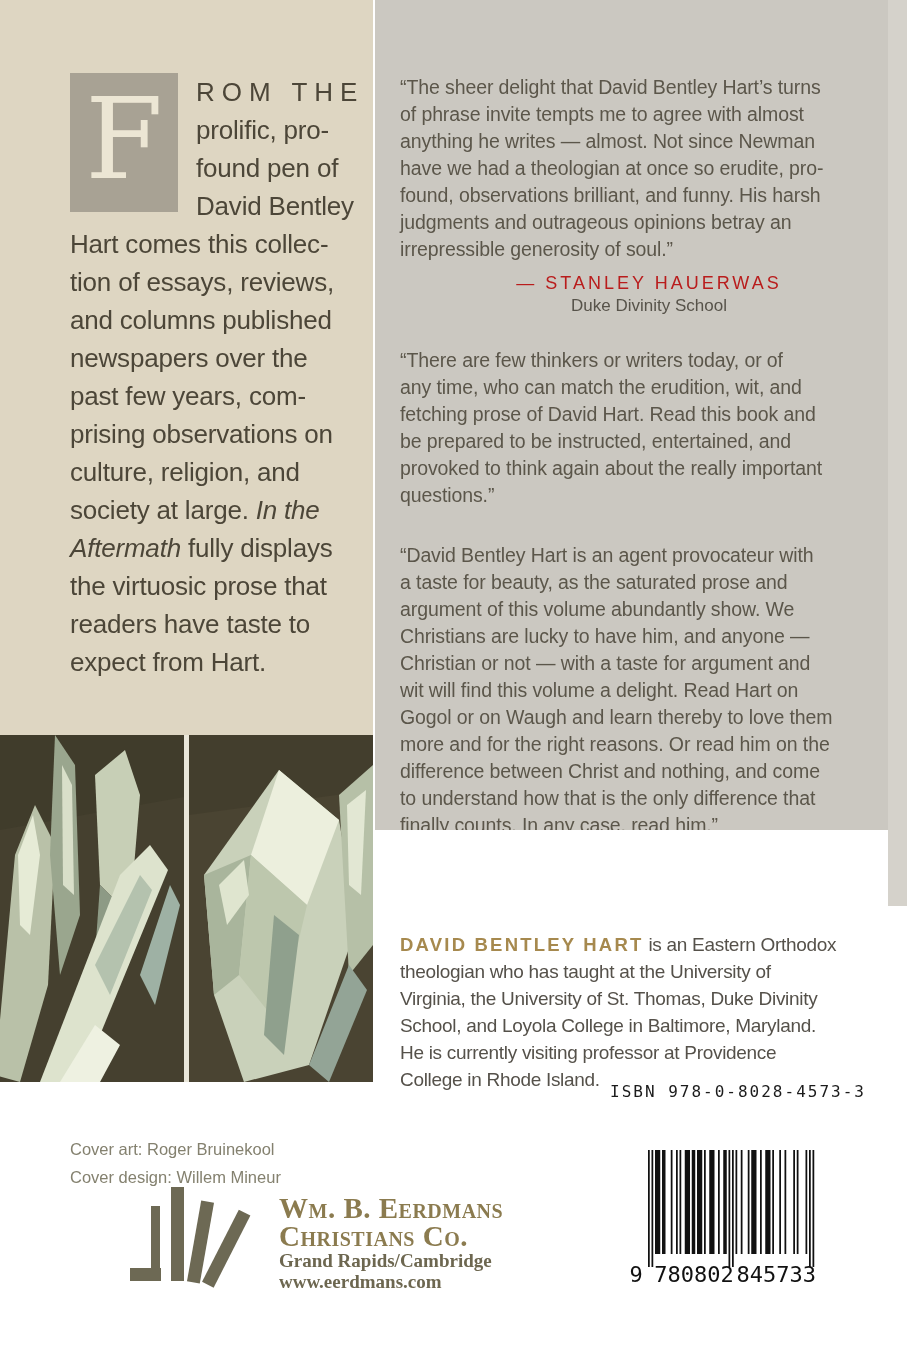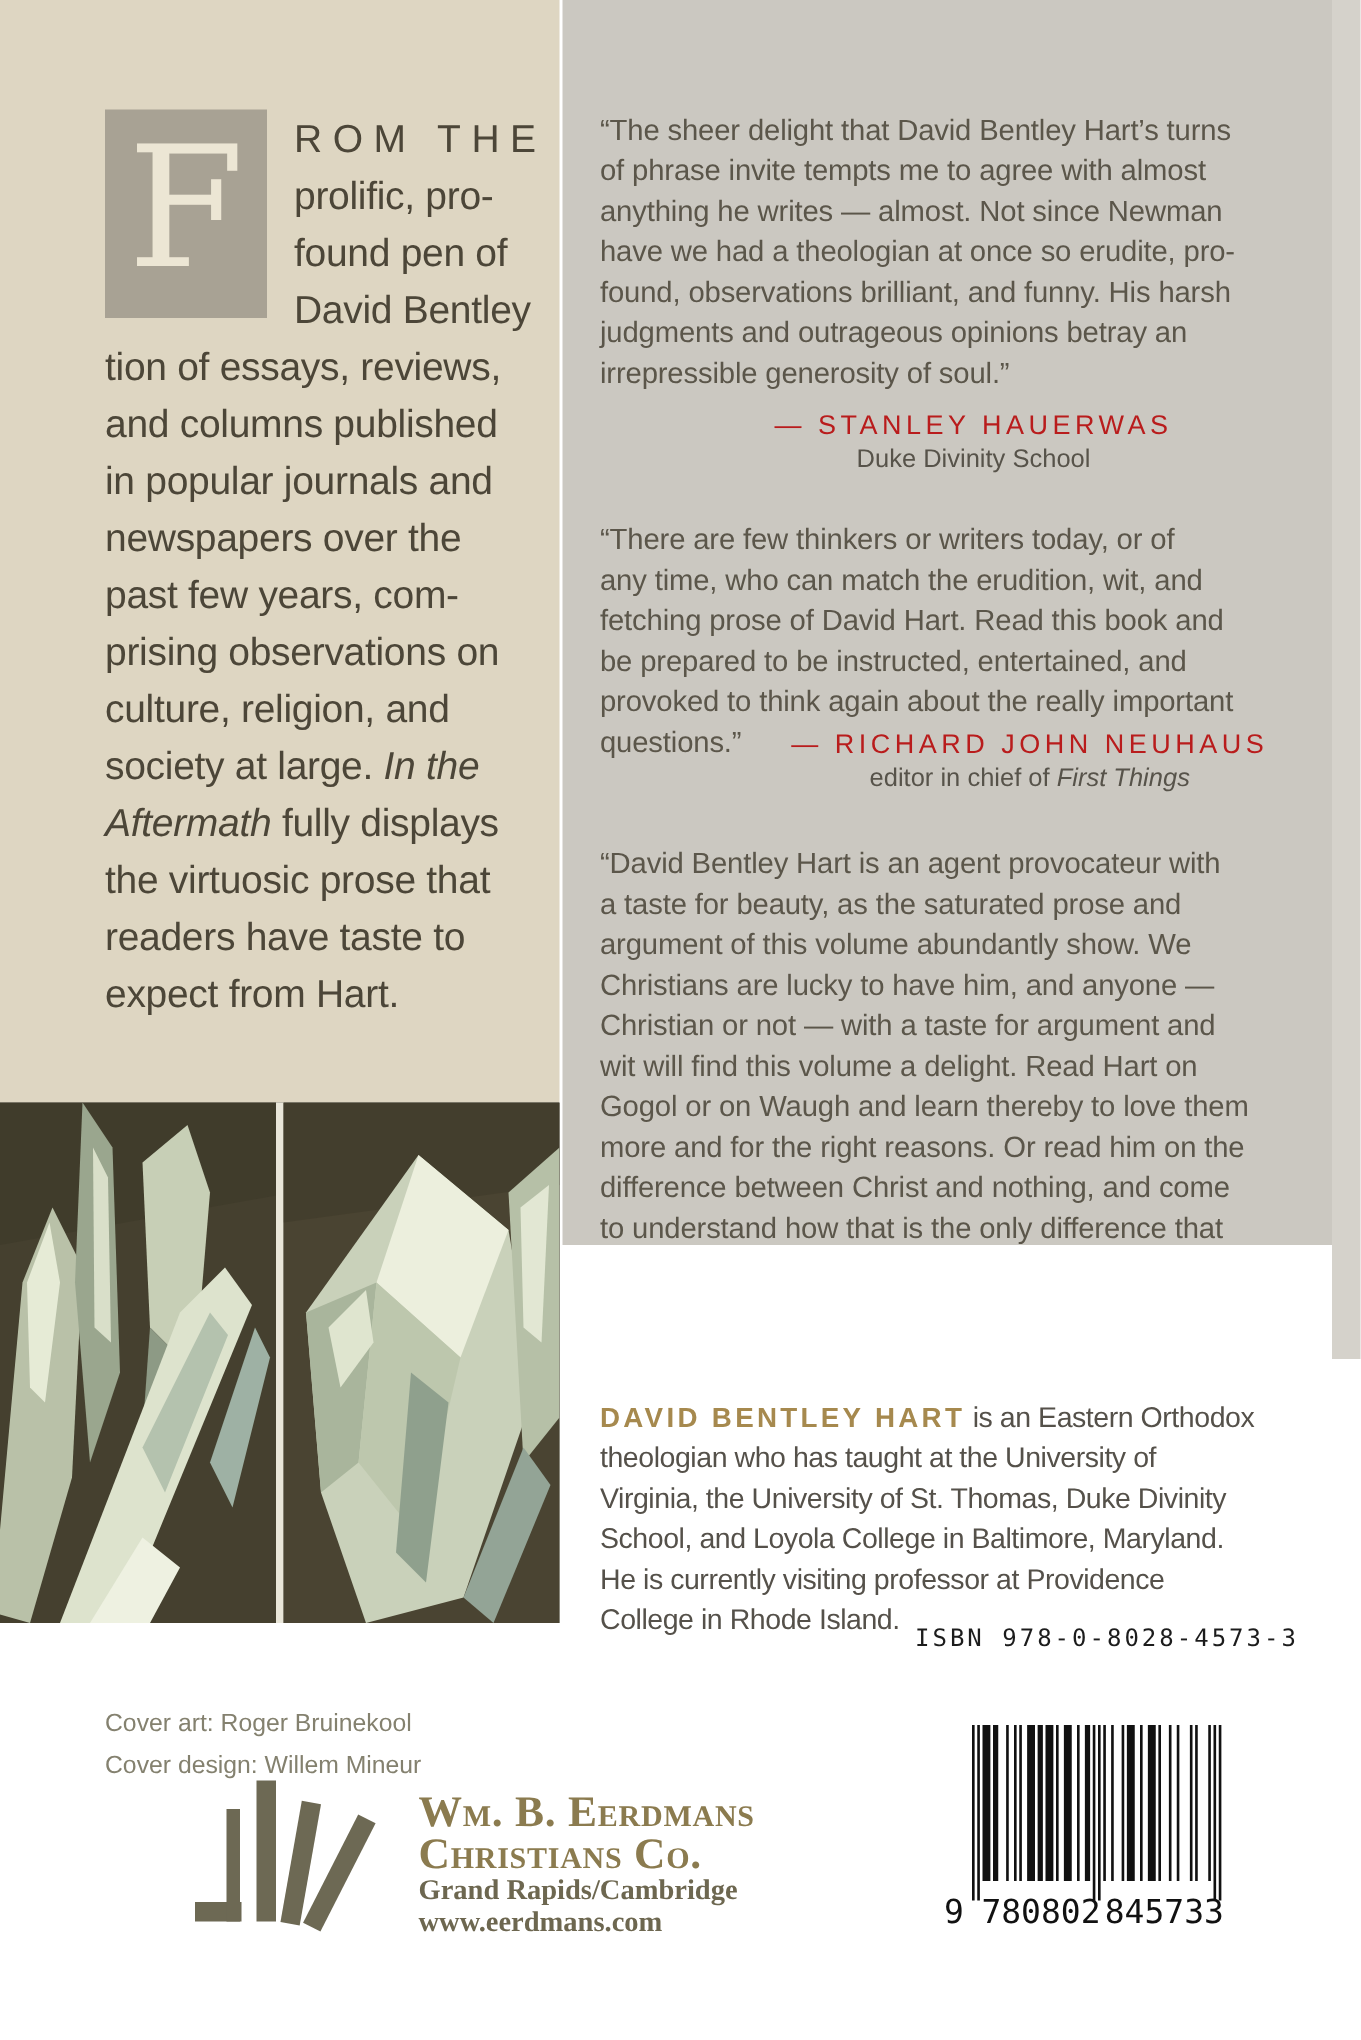--- a/index.html
+++ b/index.html
@@ -104,23 +104,23 @@
 
 <div class="beige-panel">
   <div class="dropcap-box">
     <span class="glyph">F</span>
   </div>
   <div class="blurb-lead">ROM THE</div>
   <div class="blurb-lines">
       <div class="line">prolific, pro-</div>
       <div class="line">found pen of</div>
       <div class="line">David Bentley</div>
+      <div class="line">Hart comes this collec-</div>
       <div class="line">tion of essays, reviews,</div>
       <div class="line">and columns published</div>
-      <div class="line">in popular journals and</div>
       <div class="line">newspapers over the</div>
       <div class="line">past few years, com-</div>
       <div class="line">prising observations on</div>
       <div class="line">culture, religion, and</div>
       <div class="line">society at large. <i>In the</i></div>
       <div class="line"><i>Aftermath</i> fully displays</div>
       <div class="line">the virtuosic prose that</div>
       <div class="line">readers have taste to</div>
       <div class="line">expect from Hart.</div>
     </div>
@@ -173,24 +173,20 @@
   </div>
 
   <div class="quote quote-2">
       <div class="line">“There are few thinkers or writers today, or of</div>
       <div class="line">any time, who can match the erudition, wit, and</div>
       <div class="line">fetching prose of David Hart. Read this book and</div>
       <div class="line">be prepared to be instructed, entertained, and</div>
       <div class="line">provoked to think again about the really important</div>
       <div class="line">questions.”</div>
     </div>
-  <div class="attribution att-2">
-    <div class="att-name">— RICHARD JOHN NEUHAUS</div>
-    <div class="att-affil">editor in chief of <i>First Things</i></div>
-  </div>
 
   <div class="quote quote-3">
       <div class="line">“David Bentley Hart is an agent provocateur with</div>
       <div class="line">a taste for beauty, as the saturated prose and</div>
       <div class="line">argument of this volume abundantly show. We</div>
       <div class="line">Christians are lucky to have him, and anyone —</div>
       <div class="line">Christian or not — with a taste for argument and</div>
       <div class="line">wit will find this volume a delight. Read Hart on</div>
       <div class="line">Gogol or on Waugh and learn thereby to love them</div>
       <div class="line">more and for the right reasons. Or read him on the</div>

